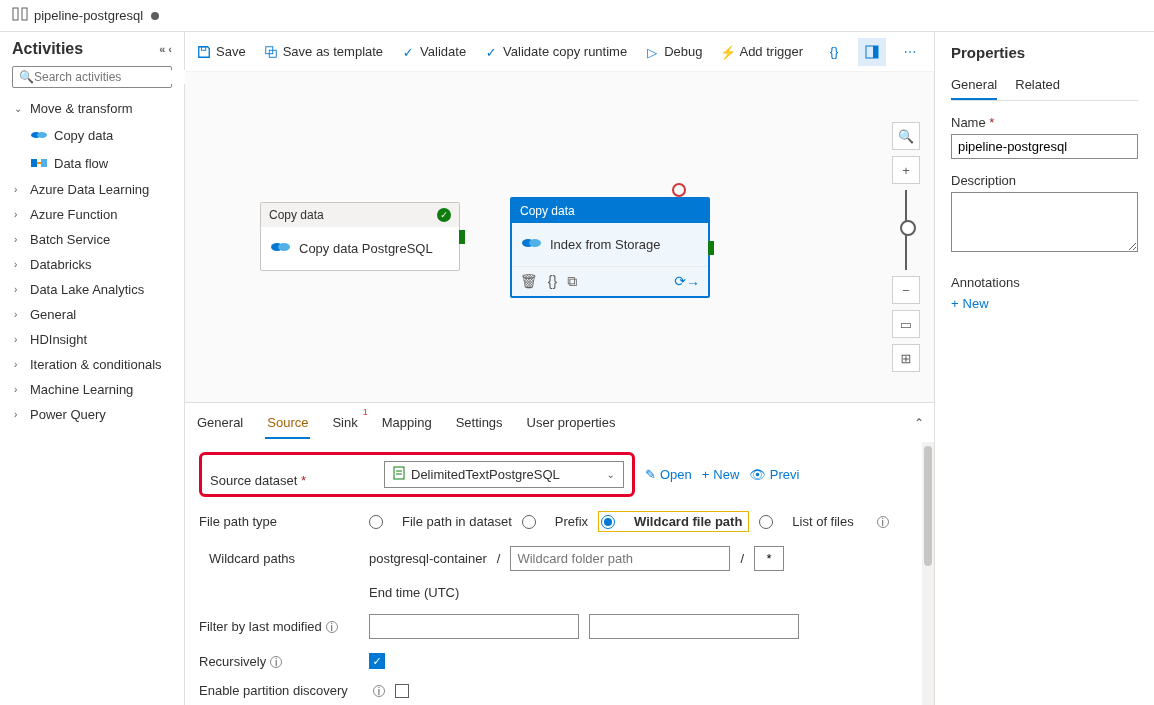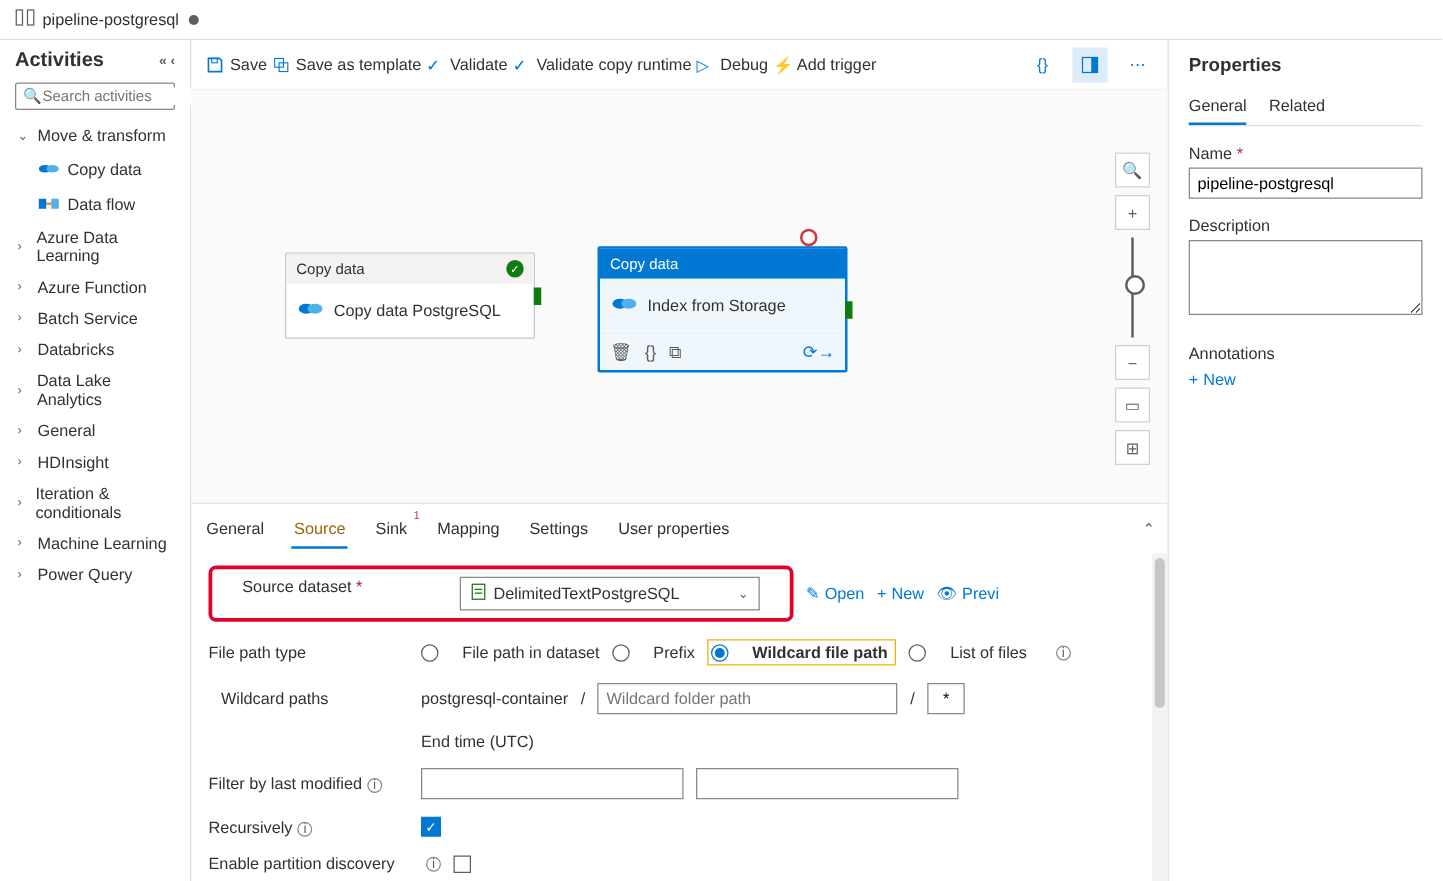--- a/index.html
+++ b/index.html
@@ -5,33 +5,33 @@
 * { box-sizing: border-box; margin: 0; padding: 0; font-family: "Segoe UI", sans-serif; }
 body { font-size: 13px; color: #323130; background: #fff; width: 1154px; height: 705px; overflow: hidden; }
 
 .top-tab { height: 32px; display: flex; align-items: center; padding: 0 12px; border-bottom: 1px solid #e1dfdd; }
 .top-tab .icon { margin-right: 6px; font-size: 14px; }
 .top-tab .dot { width: 8px; height: 8px; background:#605e5c; border-radius:50%; margin-left: 8px; }
 
 .layout { display: flex; height: calc(705px - 32px); }
 
 
-.sidebar { width: 153px; border-right: 1px solid #e1dfdd; padding: 8px 12px; }
+.sidebar { width: 185px; border-right: 1px solid #e1dfdd; padding: 8px 12px; }
 .sidebar h2 { font-size: 16px; font-weight: 600; margin-bottom: 8px; display:flex; align-items:center; justify-content:space-between;}
 .collapse-icons { font-size: 11px; color:#605e5c; }
 .search-box { display:flex; align-items:center; border:1px solid #8a8886; border-radius:2px; padding:3px 6px; margin-bottom:8px; font-size:12px; color:#605e5c;}
 .search-box input { border:none; outline:none; flex:1; font-size:12px;}
 .act-group { display:flex; align-items:center; padding:5px 2px; cursor:pointer; }
 .act-group .chev { margin-right:6px; font-size:10px; color:#605e5c; width:10px;}
 .act-item { display:flex; align-items:center; padding:5px 4px 5px 18px; font-size:13px; }
 .act-item .aicon { width:18px; height:18px; margin-right:6px; display:inline-flex; align-items:center; justify-content:center;}
 
 
 .center { flex:1; display:flex; flex-direction:column; min-width:0;}
-.toolbar { height:40px; display:flex; align-items:center; padding:0 10px; border-bottom:1px solid #f3f2f1;}
+.toolbar { height:40px; display:flex; align-items:center; padding:0 10px; gap:14px; border-bottom:1px solid #f3f2f1;text-align:center;}
 .tb-btn { display:flex; align-items:center; gap:5px; color:#323130; font-size:13px; cursor:pointer; padding:4px 2px;}
 .tb-btn svg, .tb-btn .ticon { width:14px; height:14px;}
 .tb-right { margin-left:auto; display:flex; gap:10px; align-items:center;}
 .tb-iconbtn { width:28px; height:28px; display:flex; align-items:center; justify-content:center; cursor:pointer;}
 .tb-iconbtn.active { background:#deecf9;}
 
 .canvas-wrap { flex: 0 0 330px; position:relative; background:#fafafa; overflow:hidden;}
 .canvas-controls { position:absolute; right:14px; top:50px; display:flex; flex-direction:column; gap:0; }
 .cc-btn { width:28px; height:28px; border:1px solid #d2d0ce; background:#fff; display:flex; align-items:center; justify-content:center; font-size:13px; cursor:pointer; color:#605e5c;}
 .cc-slider { height:80px; position:relative; border-left:2px solid #605e5c; margin:6px auto; width:0;}
@@ -58,21 +58,21 @@
 .tab.badge::before{content:'1'; position:absolute; top:0; right:-8px; font-size:9px; color:#d13438;}
 
 .form-panel { flex:1; overflow:auto; padding:10px 14px; position:relative;}
 .form-row { display:flex; align-items:center; margin-bottom:14px; gap:10px;}
 .flabel { width:160px; font-size:13px; }
 .flabel .req { color:#a4262c;}
 .info { font-size:11px; color:#605e5c; border:1px solid #8a8886; border-radius:50%; width:12px; height:12px; display:inline-flex; align-items:center; justify-content:center; margin-left:4px;}
 
 .dataset-select { display:flex; align-items:center; border:1px solid #8a8886; padding:4px 8px; width:240px; gap:6px; font-size:13px; background:#fff;}
 .dataset-select .cd { margin-left:auto; font-size:10px; color:#605e5c;}
-.highlight-box { border:3px solid #e3002b; border-radius:6px; padding:6px 24px; display:flex; align-items:flex-start; gap:14px;}
+.highlight-box { border:3px solid #e3002b; border-radius:6px; padding:6px 8px; display:flex; align-items:flex-end; gap:14px;}
 
 .link-btn { color:#0078d4; font-size:13px; display:flex; align-items:center; gap:4px; cursor:pointer;}
 
 .radio { display:flex; align-items:center; gap:19px; font-size:13px;}
 .radio .r-outer{width:14px;height:14px;border:1px solid #605e5c; border-radius:50%; display:inline-flex; align-items:center; justify-content:center;}
 .radio.sel .r-outer{border-color:#0078d4;}
 .radio.sel .r-inner{width:8px;height:8px;background:#0078d4;border-radius:50%;}
 .radio-group-framed { border:1px solid #eab308; padding:2px 6px 2px 2px; display:flex; align-items:center;font-weight:bold;}
 
 .txt-input { border:1px solid #8a8886; padding:4px 6px; font-size:13px; }
@@ -336,21 +336,21 @@
             <span class="r-outer"></span>
             <span>List of files</span>
             <span class="info">i</span>
           </label>
       </div>
 
       <div class="form-row">
         <span class="flabel" style="padding-left:10px">Wildcard paths</span>
         <span>postgresql-container</span>
         <span>/</span>
-        <input class="txt-input" style="width: 240px;" placeholder="Wildcard folder path">
+        <input class="txt-input" style="width: 220px;" placeholder="Wildcard folder path">
         <span>/</span>
         <input class="txt-input txt-small" value="*" style="">
       </div>
 
       <div class="form-row">
         <span class="flabel"></span>
         <div><span>End time (UTC)</span></div>
       </div>
       <div class="form-row">
         <span class="flabel"><span>Filter by last modified</span><span class="info">i</span></span>

